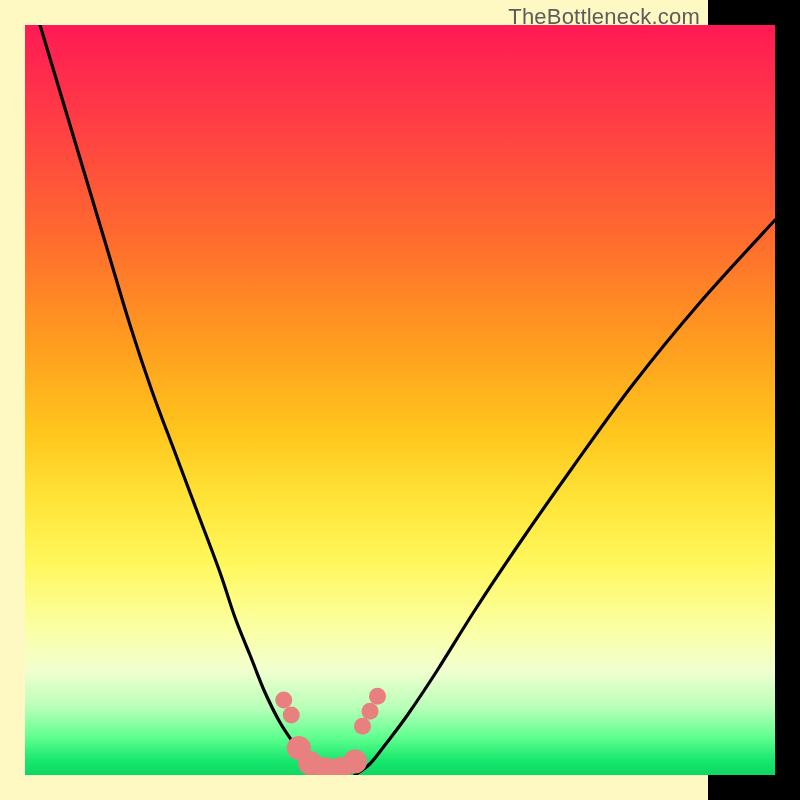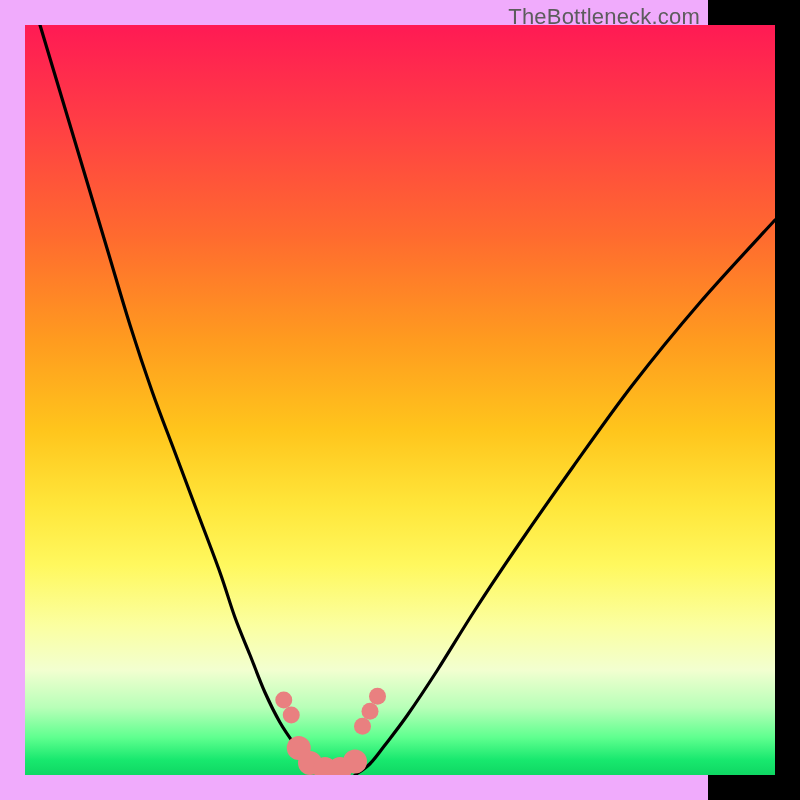--- a/index.html
+++ b/index.html
@@ -8,21 +8,21 @@
     width: 800px;
     height: 800px;
     overflow: hidden;
     font-family: Arial, Helvetica, sans-serif;
     background: #000;
   }
   .frame {
     position: relative;
     width: 708px;
     height: 800px;
-    background: #f0abfc;
+    background: #fef9c3;
   }
   .plot-area {
     position: absolute;
     left: 25px;
     top: 25px;
     width: 750px;
     height: 750px;
     overflow: hidden;
   }
   .gradient-bg {

